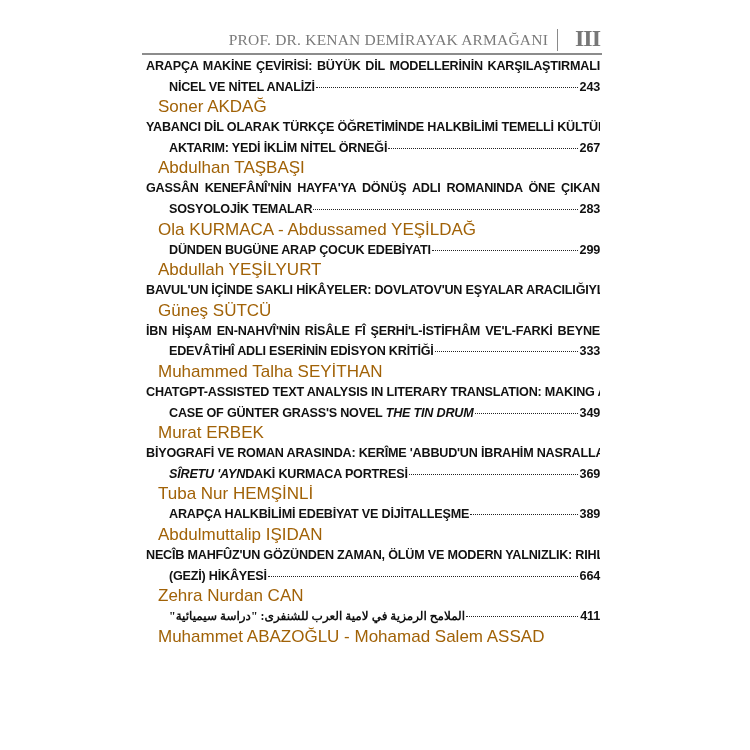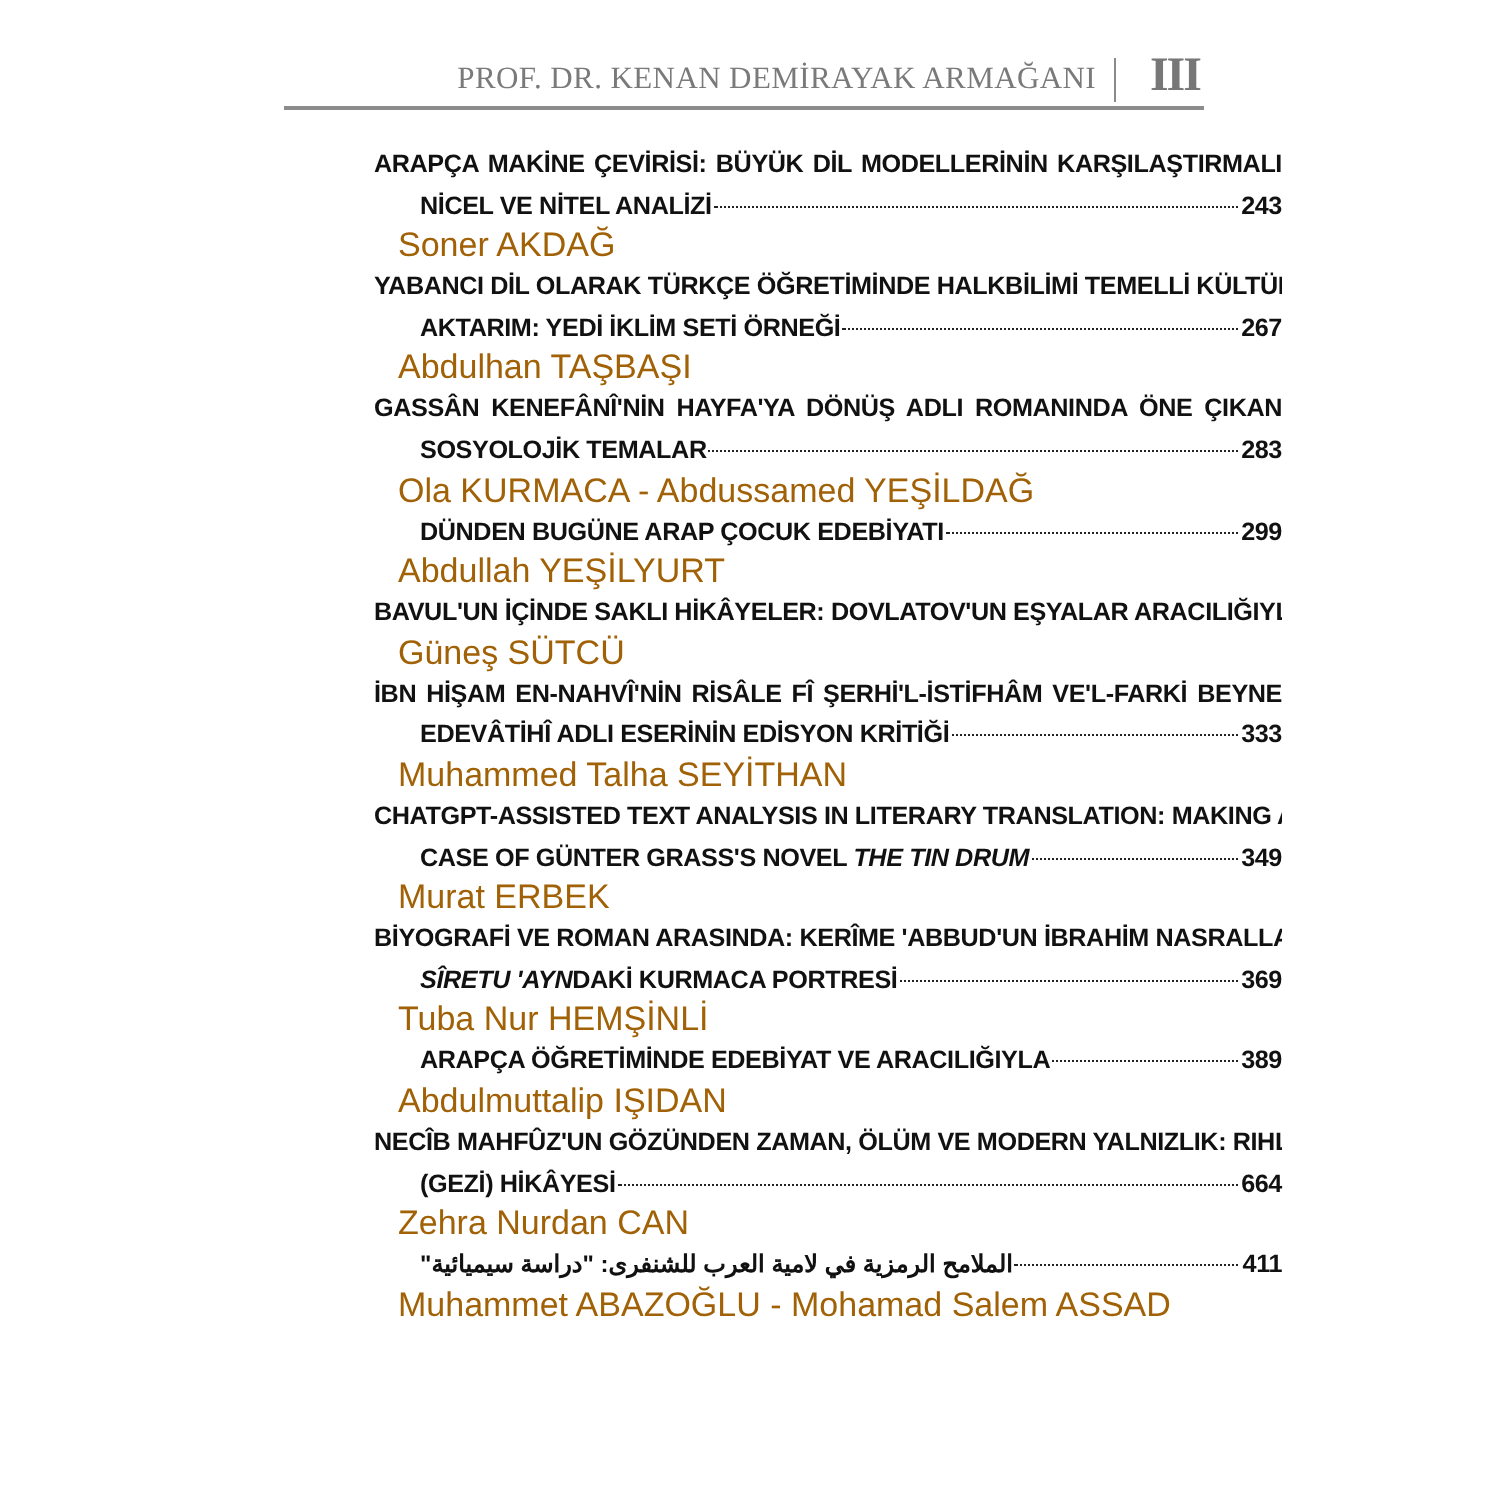--- a/index.html
+++ b/index.html
@@ -3,30 +3,30 @@
   <meta charset="utf-8">
   <style>
     html, body { margin:0; padding:0; background:#ffffff; }
     body { width:750px; height:750px; position:relative; overflow:hidden; font-family:"Liberation Sans", sans-serif; color:#111; }
     .header { position:absolute; left:142px; top:11px; width:460px; height:44px; }
     .header-title { position:absolute; right:54px; top:20px; font-family:"Liberation Serif", serif; font-size:15.5px; color:#7a7a7a; letter-spacing:0.2px; white-space:nowrap; }
     .header-sep { position:absolute; right:44px; top:18px; width:1px; height:22px; background:#8a8a8a; }
     .header-num { position:absolute; right:2px; top:14px; font-family:"Liberation Serif", serif; font-weight:bold; font-size:24px; color:#777; letter-spacing:-1px; }
     .header-rule { position:absolute; left:0; right:0; top:42px; height:1.5px; background:#8c8c8c; }
 
-    .toc { position:absolute; left:146px; top:72px; width:454px;margin-left:41px; }
+    .toc { position:absolute; left:146px; top:56px; width:454px; }
     .entry { margin:0; }
     .title-line { font-weight:bold; font-size:12.6px; line-height:20.6px; height:20.6px; white-space:nowrap; overflow:hidden; text-transform:none; letter-spacing:-0.2px; }
     .title-line.justify { text-align:justify; text-align-last:justify; }
     .last-line { display:flex; align-items:baseline; font-weight:bold; font-size:12.6px; line-height:20.6px; height:20.6px; white-space:nowrap; letter-spacing:-0.2px;padding-left:23px; }
     .last-line .txt { flex:0 0 auto; }
     .last-line .leader { flex:1 1 auto; border-bottom:1.2px dotted #222; margin:0 2px 0 1px; position:relative; top:-3px; height:0; }
     .last-line .page { flex:0 0 auto; font-size:12.6px; }
     .author { font-size:17px; line-height:20px; height:20px; padding-left:12px; color:#a16207; white-space:nowrap; }
-    .arabic { direction:rtl; unicode-bidi:isolate; font-family:Liberation Sans, sans-serif; font-weight:bold; font-size:12px; }
+    .arabic { direction:rtl; unicode-bidi:isolate; font-family:Liberation Serif, serif; font-weight:bold; font-size:12px; }
     i { font-style:italic; }
   </style>
 </head>
 <body>
 
 <div class="header">
   <span class="header-title">PROF. DR. KENAN DEMİRAYAK ARMAĞANI</span>
   <span class="header-sep"></span>
   <span class="header-num">III</span>
   <div class="header-rule"></div>
@@ -40,21 +40,21 @@
       <span class="txt">NİCEL VE NİTEL ANALİZİ</span>
       <span class="leader"></span>
       <span class="page">243</span>
     </div>
     <div class="author">Soner AKDAĞ</div>
   </div>
 
   <div class="entry">
     <div class="title-line justify">YABANCI DİL OLARAK TÜRKÇE ÖĞRETİMİNDE HALKBİLİMİ TEMELLİ KÜLTÜREL</div>
     <div class="last-line">
-      <span class="txt">AKTARIM: YEDİ İKLİM SETİ ÖRNEĞİ</span>
+      <span class="txt">AKTARIM: YEDİ İKLİM NİTEL ÖRNEĞİ</span>
       <span class="leader"></span>
       <span class="page">267</span>
     </div>
     <div class="author">Abdulhan TAŞBAŞI</div>
   </div>
 
   <div class="entry">
     <div class="title-line justify">GASSÂN KENEFÂNÎ'NİN HAYFA'YA DÖNÜŞ ADLI ROMANINDA ÖNE ÇIKAN</div>
     <div class="last-line">
       <span class="txt">SOSYOLOJİK TEMALAR</span>
@@ -103,21 +103,21 @@
     <div class="last-line">
       <span class="txt"><i>SÎRETU 'AYN</i><span>DAKİ KURMACA PORTRESİ</span></span>
       <span class="leader"></span>
       <span class="page">369</span>
     </div>
     <div class="author">Tuba Nur HEMŞİNLİ</div>
   </div>
 
   <div class="entry">
     <div class="last-line">
-      <span class="txt">ARAPÇA ÖĞRETİMİNDE EDEBİYAT VE ARACILIĞIYLA</span>
+      <span class="txt">ARAPÇA HALKBİLİMİ EDEBİYAT VE DİJİTALLEŞME</span>
       <span class="leader"></span>
       <span class="page">389</span>
     </div>
     <div class="author">Abdulmuttalip IŞIDAN</div>
   </div>
 
   <div class="entry">
     <div class="title-line justify">NECÎB MAHFÛZ'UN GÖZÜNDEN ZAMAN, ÖLÜM VE MODERN YALNIZLIK: RIHLE</div>
     <div class="last-line">
       <span class="txt">(GEZİ) HİKÂYESİ</span>

